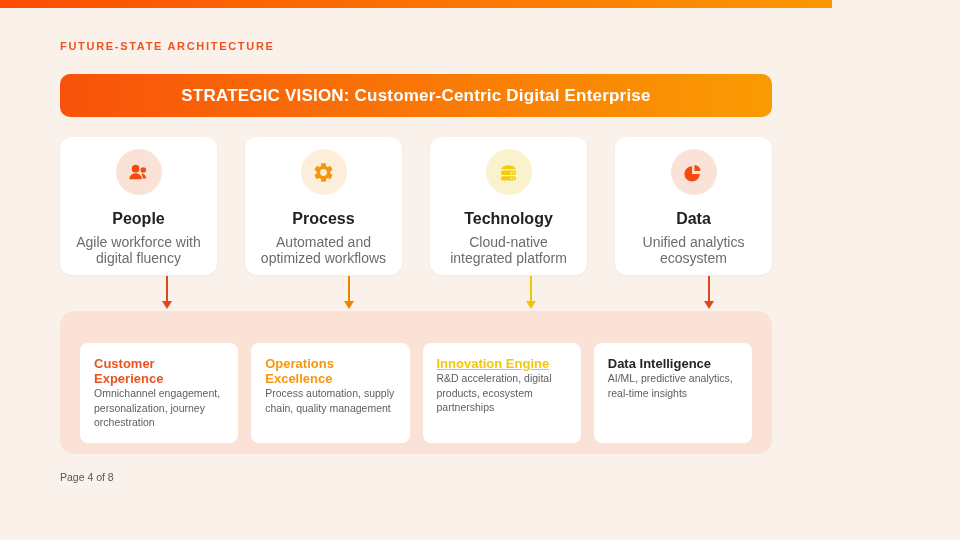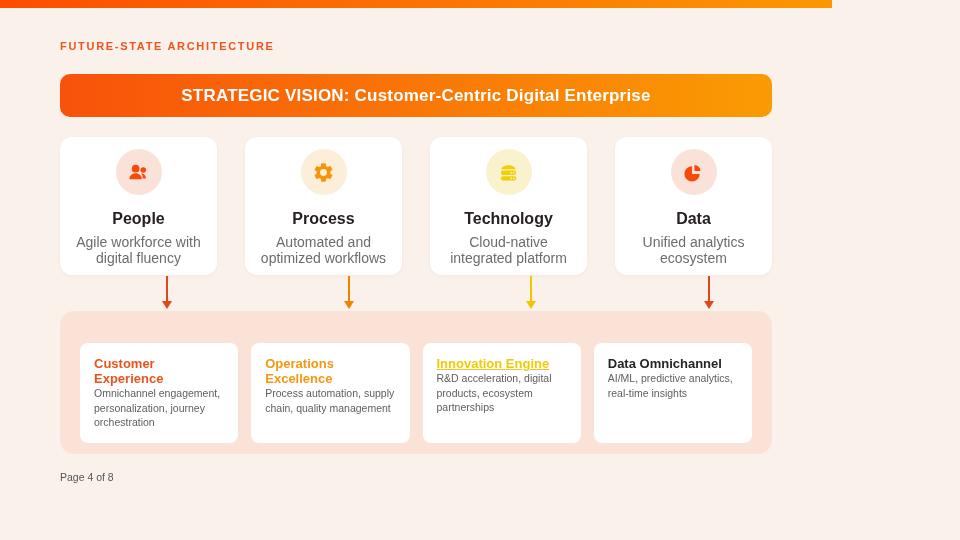--- a/index.html
+++ b/index.html
@@ -143,21 +143,21 @@
           <div class="fw-title c2">Operations Excellence</div>
           <div class="fw-desc">Process automation, supply chain, quality management</div>
         </div>
 
         <div class="fw-card">
           <div class="fw-title c3">Innovation Engine</div>
           <div class="fw-desc">R&amp;D acceleration, digital products, ecosystem partnerships</div>
         </div>
 
         <div class="fw-card">
-          <div class="fw-title c4">Data Omnichannel</div>
+          <div class="fw-title c4">Data Intelligence</div>
           <div class="fw-desc">AI/ML, predictive analytics, real-time insights</div>
         </div>
 
       </div>
     </div>
 
     <div class="footer">Page 4 of 8</div>
 
   </div>
 </div>

